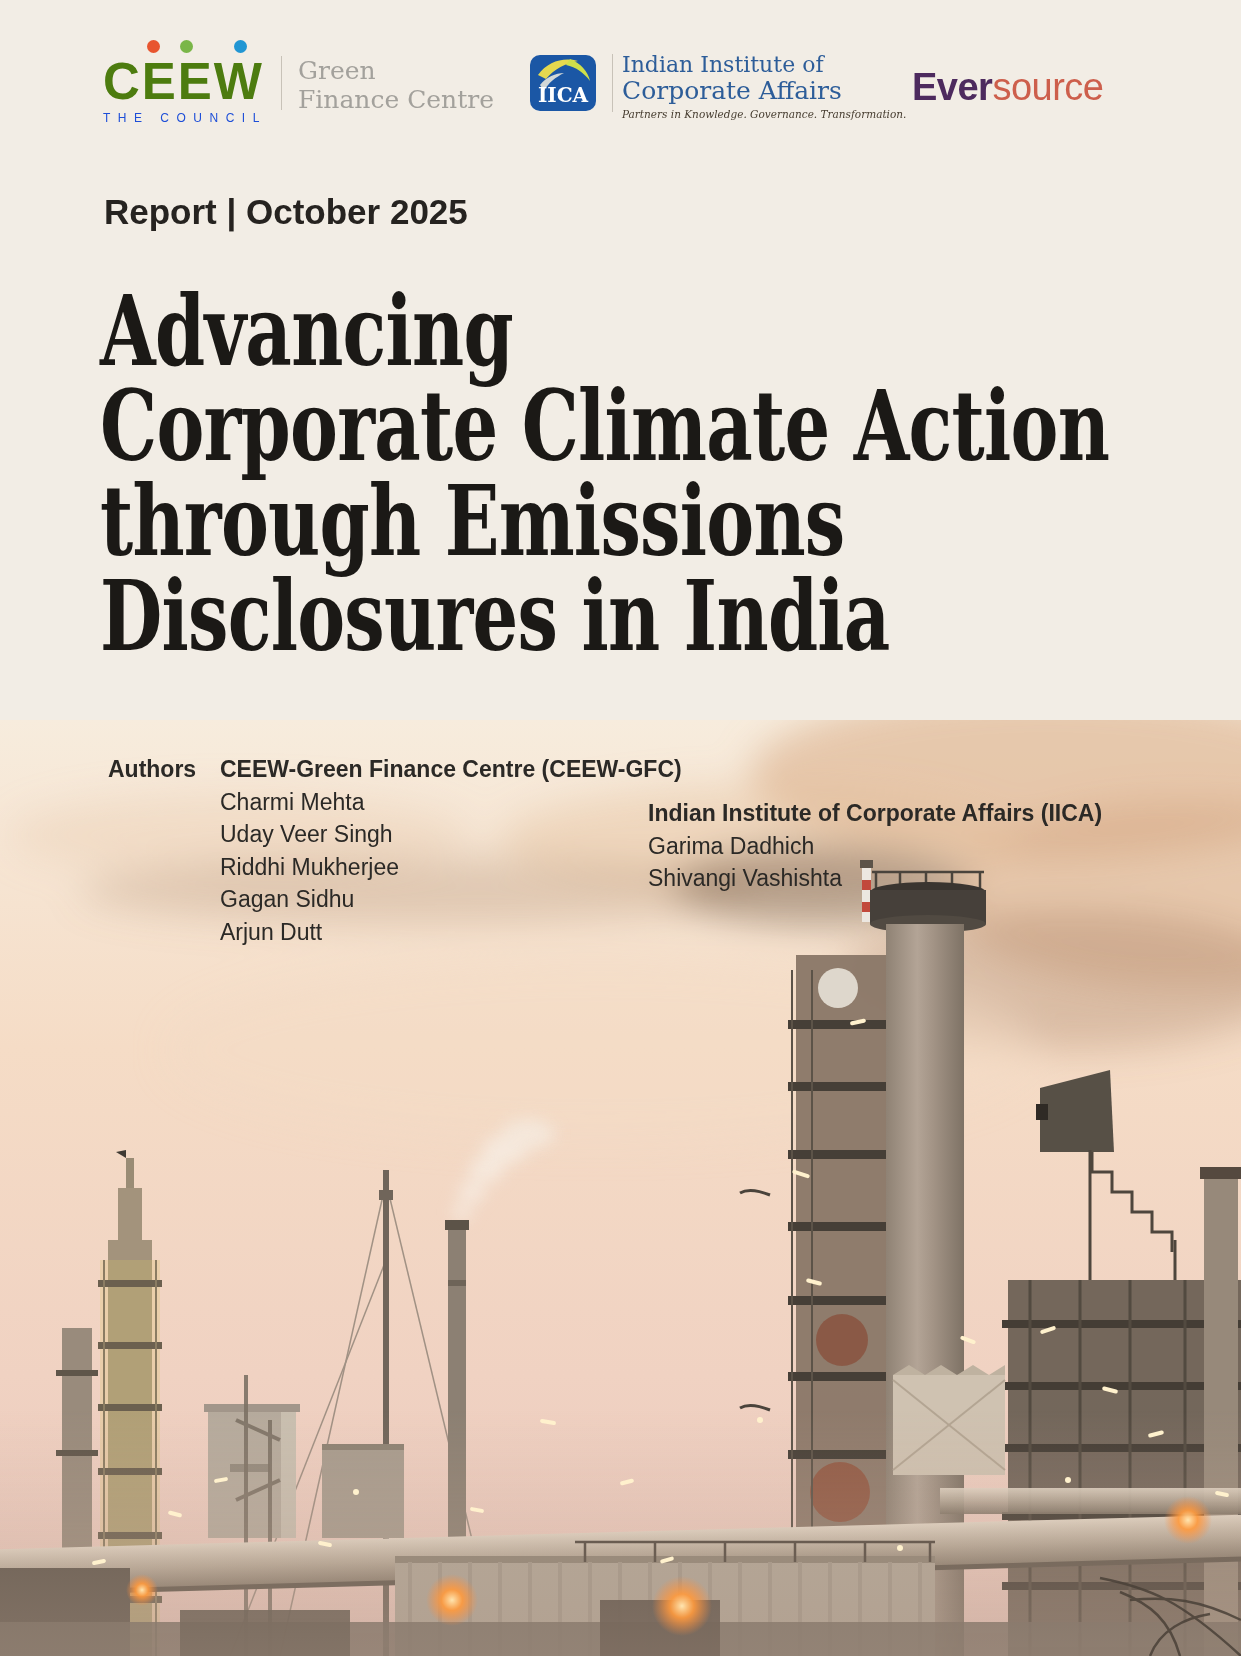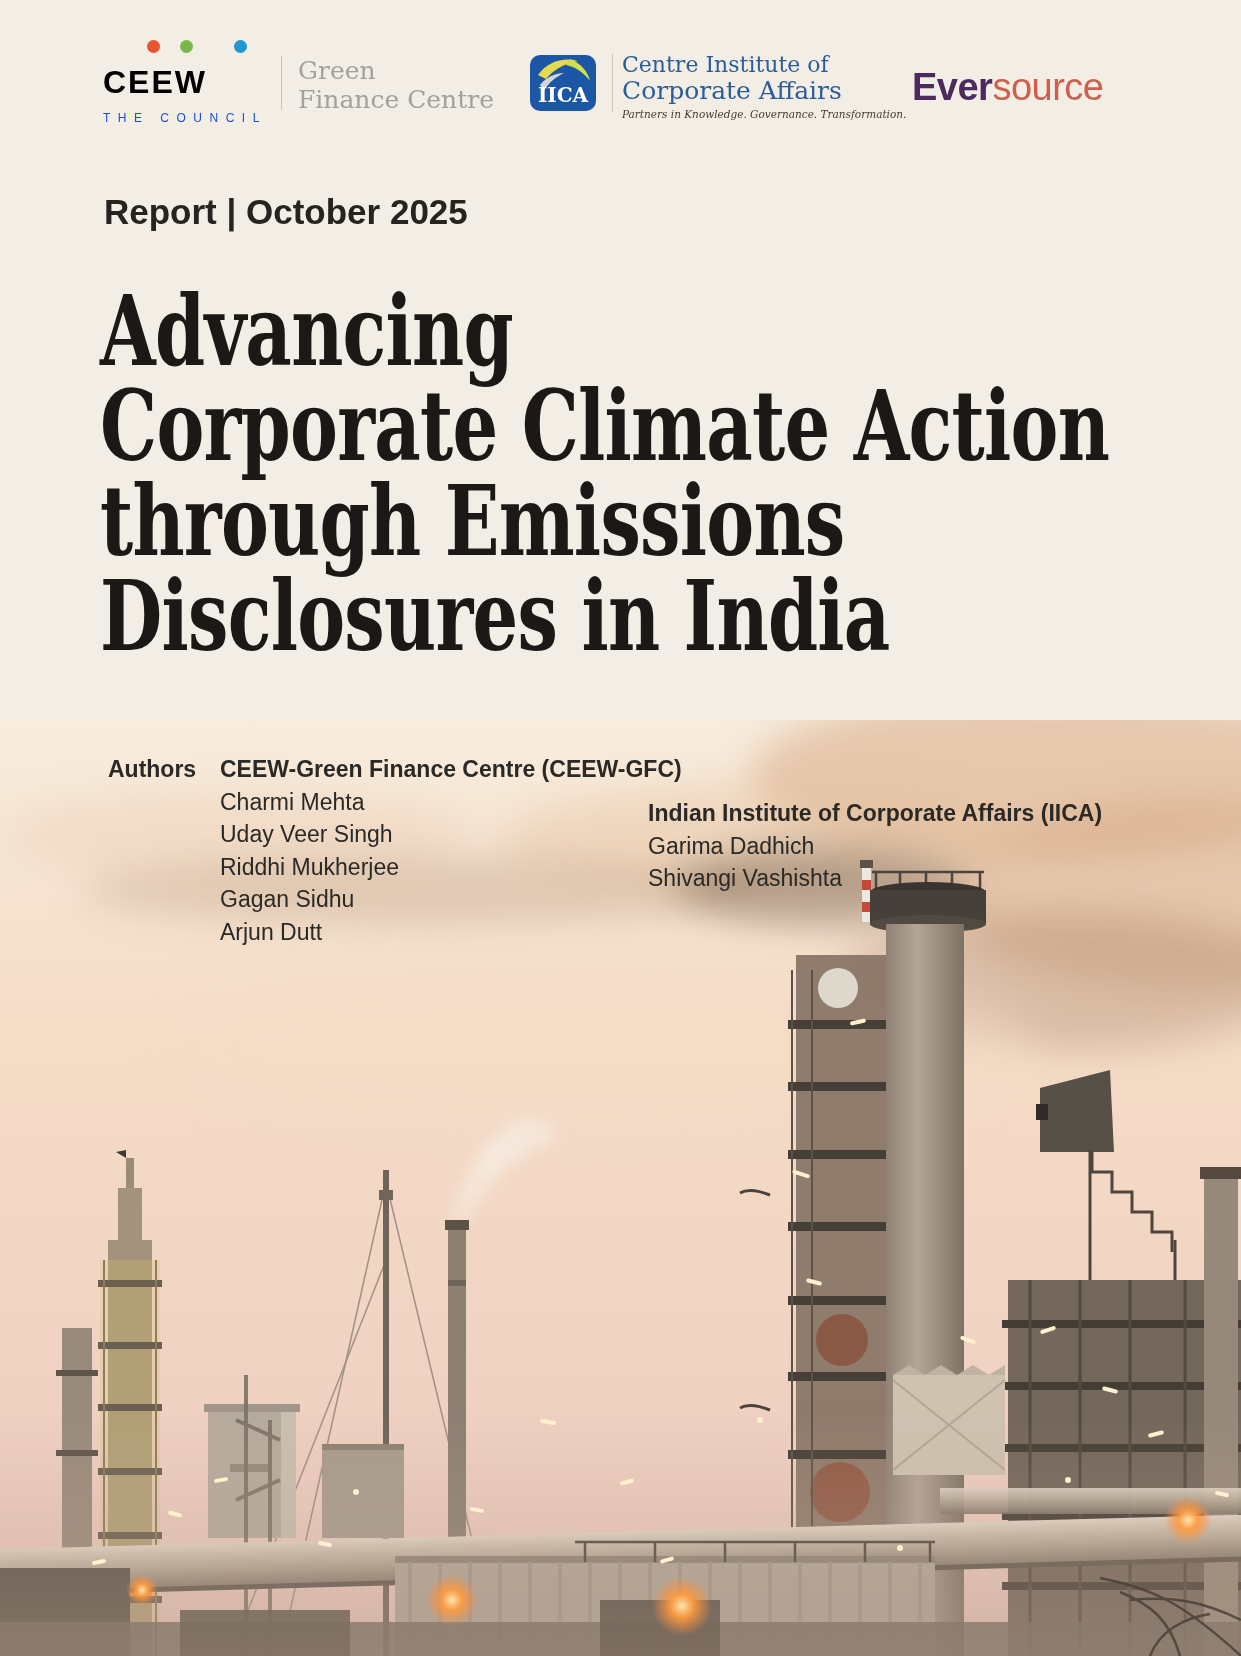--- a/index.html
+++ b/index.html
@@ -10,21 +10,21 @@
     font-family:"Liberation Sans", sans-serif;
   }
   
   .logos { position:absolute; top:0; left:0; width:100%; height:170px; }
   .logo-ceew { position:absolute; left:103px; top:40px; width:180px; }
   .ceew-dots { position:relative; height:15px; }
   .ceew-dots .dot { position:absolute; width:13px; height:13px; border-radius:50%; top:0; }
   .dot.orange { left:44px;  background:#e8552f; }
   .dot.green  { left:77px;  background:#7ab648; }
   .dot.blue   { left:131px; background:#2196d3; }
-  .ceew-word { font-size:32px; font-weight:bold; letter-spacing:2px; color:#000000; line-height:50px; margin-top:2px;}
+  .ceew-word { font-size:51px; font-weight:bold; letter-spacing:2px; color:#4d7c0f; line-height:50px; margin-top:2px;}
   .ceew-sub  { font-size:12px; letter-spacing:7.5px; color:#1d4ed8; margin-top:4px; font-weight:500;}
   .vdiv { position:absolute; width:1px; background:#c8c2b8; }
   .vdiv-ceew { left:281px; top:56px; height:54px; }
   .gfc { position:absolute; left:298px; top:56px; font-family:"DejaVu Serif", serif;
          font-size:25px; line-height:29px; color:#a3a19c; }
   .logo-iica { position:absolute; left:530px; top:52px; }
   .iica-icon { position:absolute; left:0; top:3px; }
   .vdiv-iica { left:82px; top:2px; height:58px; }
   .iica-text { position:absolute; left:92px; top:0; font-family:"DejaVu Serif", serif; color:#2d5d99; white-space:nowrap;}
   .iica-l1 { font-size:22px; line-height:25px; }
@@ -74,21 +74,21 @@
     <div class="logo-iica">
       <svg class="iica-icon" width="66" height="56" viewBox="0 0 66 56">
         <rect x="0" y="0" width="66" height="56" rx="10" fill="#1b57a5"></rect>
         <path d="M8 20 C 18 6, 34 2, 48 6 C 36 8, 24 14, 16 24 Z" fill="#e5d94f"></path>
         <path d="M40 4 C 50 8, 58 16, 60 26 C 54 18, 46 12, 36 10 Z" fill="#cfe04a"></path>
         <path d="M10 30 C 16 22, 26 18, 34 18 C 26 22, 18 28, 14 36 Z" fill="#f3efdf" opacity=".85"></path>
         <text x="33" y="47" text-anchor="middle" font-family="DejaVu Serif, serif" font-size="20" font-weight="bold" fill="#ffffff">IICA</text>
       </svg>
       <div class="vdiv vdiv-iica"></div>
       <div class="iica-text">
-        <div class="iica-l1">Centre Institute of</div>
+        <div class="iica-l1">Indian Institute of</div>
         <div class="iica-l2">Corporate Affairs</div>
         <div class="iica-tag">Partners in Knowledge. Governance. Transformation.</div>
       </div>
     </div>
 
     <div class="logo-ever">
       <span class="ever-a">Ever</span><span class="ever-b">source</span>
     </div>
   </div>
 

